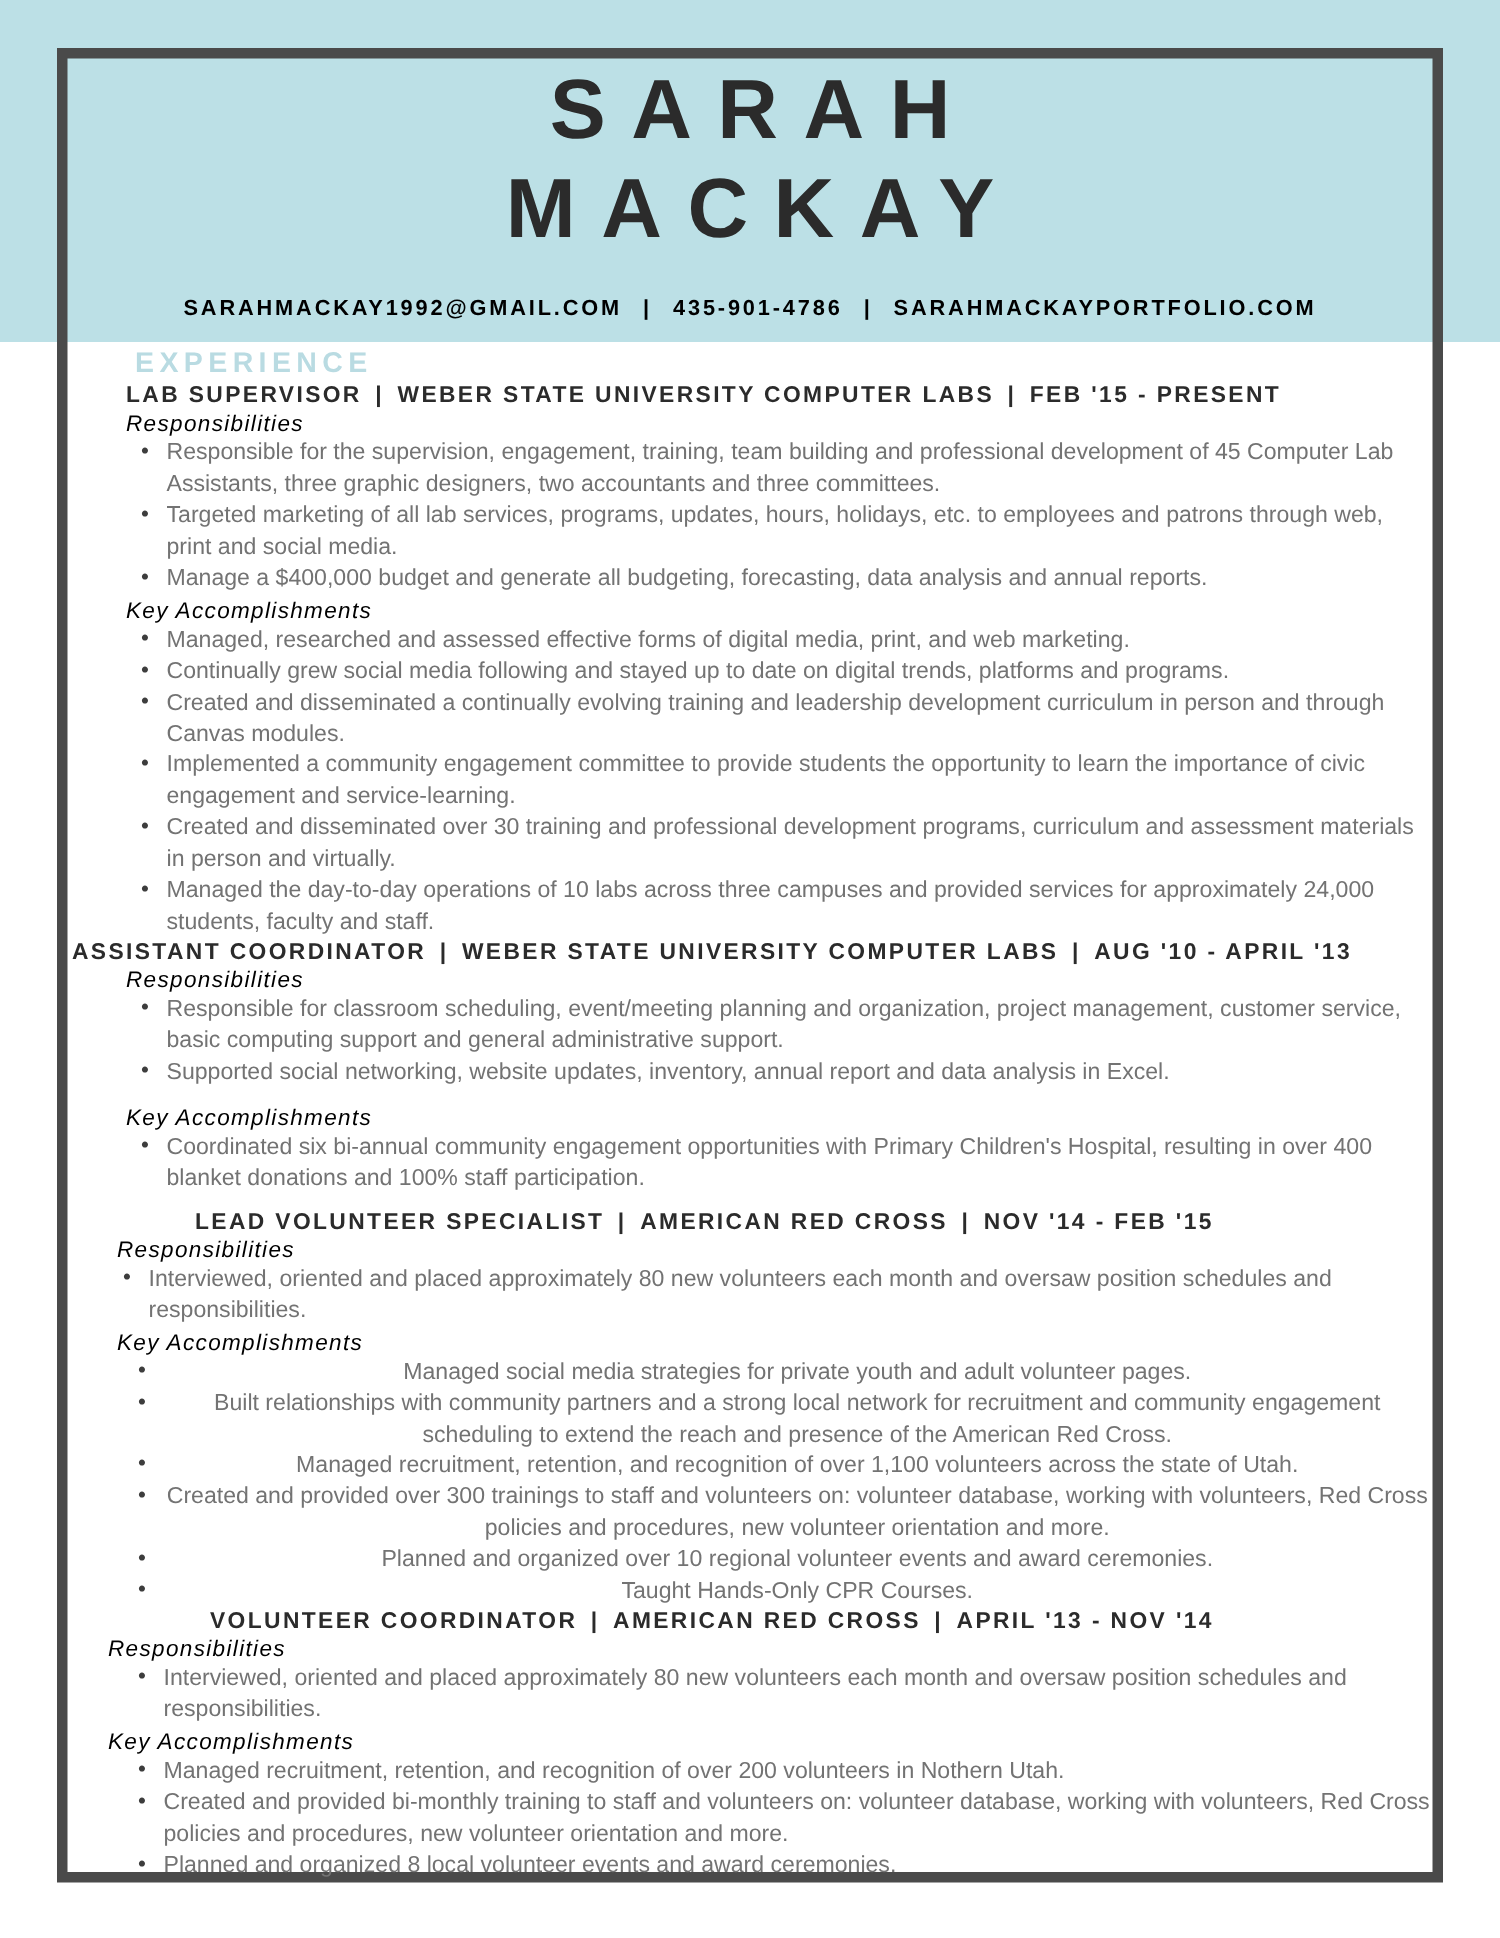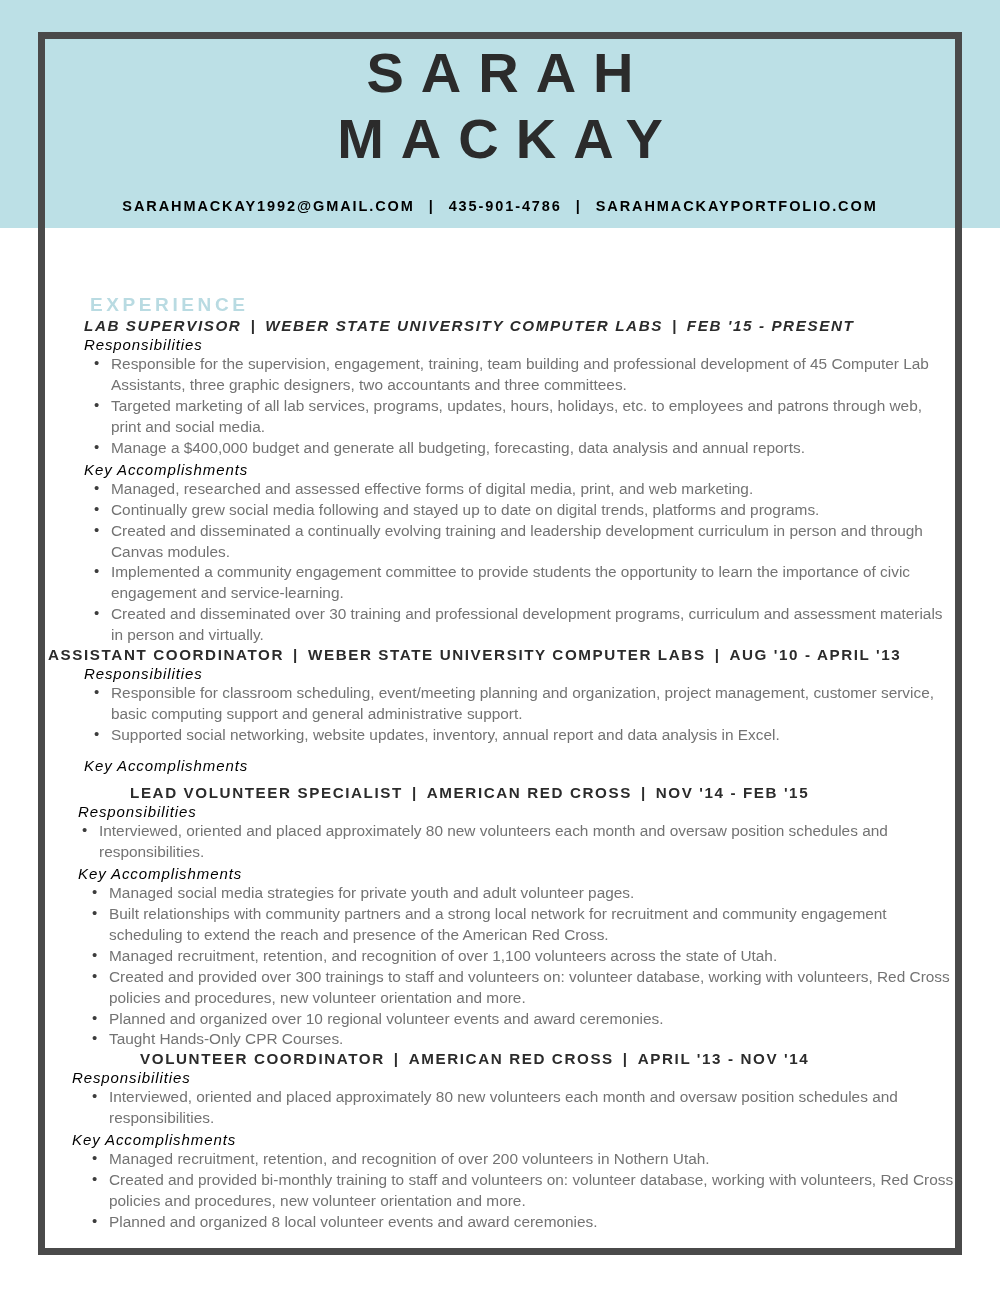--- a/index.html
+++ b/index.html
@@ -70,23 +70,22 @@
     letter-spacing: 1.9px;
     color: #000000;
   }
   .contact .sep {
     display: inline-block;
     padding: 0 14px;
   }
 
   
   .body-wrap {
-    padding: 24px 46px 0 48px;
+    padding: 4px 46px 0 48px;
     color: #3a3a3a;
-    margin-top: 42px;
   }
 
   .section-title {
     font-size: 19px;
     font-weight: bold;
     letter-spacing: 3.6px;
     color: #b9dbe2;
     margin-left: 42px;
     margin-bottom: 1px;
   }
@@ -131,32 +130,32 @@
   ul.bullets li::before {
     content: "\2022";
     position: absolute;
     left: 4px;
     top: -1px;
     font-size: 15px;
     color: #3d3d3d;
   }
 
   
-  .ind-a .job-title { margin-left: 36px; font-style: italic; }
+  .ind-a .job-title { margin-left: 36px; }
   .ind-a .sub-label { margin-left: 36px; }
   .ind-a ul.bullets { margin-left: 42px; }
 
   .ind-b .job-title { margin-left: 0px; }
   .ind-b .sub-label { margin-left: 36px; }
   .ind-b ul.bullets { margin-left: 42px; }
 
   .ind-c .job-title { margin-left: 82px; }
   .ind-c .sub-label { margin-left: 30px; }
   .ind-c ul.bullets { margin-left: 30px; }
-  .ind-c ul.bullets.tight { margin-left: 40px; }
+  .ind-c ul.bullets.tight { margin-left: 40px; text-align: center; }
 
   .ind-d .job-title { margin-left: 92px; }
   .ind-d .sub-label { margin-left: 24px; }
   .ind-d ul.bullets { margin-left: 40px; }
 
   .gap-sm { height: 9px; }
 </style>
 </head>
 <body>
 
@@ -187,34 +186,38 @@
         <li>Targeted marketing of all lab services, programs, updates, hours, holidays, etc. to employees and patrons through web, print and social media.</li>
         <li>Manage a $400,000 budget and generate all budgeting, forecasting, data analysis and annual reports.</li>
       </ul>
       <div class="sub-label">Key Accomplishments</div>
       <ul class="bullets">
         <li>Managed, researched and assessed effective forms of digital media, print, and web marketing.</li>
         <li>Continually grew social media following and stayed up to date on digital trends, platforms and programs.</li>
         <li>Created and disseminated a continually evolving training and leadership development curriculum in person and through Canvas modules.</li>
         <li>Implemented a community engagement committee to provide students the opportunity to learn the importance of civic engagement and service-learning.</li>
         <li>Created and disseminated over 30 training and professional development programs, curriculum and assessment materials in person and virtually.</li>
+        <li>Managed the day-to-day operations of 10 labs across three campuses and provided services for approximately 24,000 students, faculty and staff.</li>
       </ul>
     </div>
 
     <div class="job ind-b">
       <div class="job-title">
         <span>ASSISTANT COORDINATOR</span><span class="bar">|</span><span>WEBER STATE UNIVERSITY COMPUTER LABS</span><span class="bar">|</span><span>AUG '10 - APRIL '13</span>
       </div>
       <div class="sub-label">Responsibilities</div>
       <ul class="bullets">
         <li>Responsible for classroom scheduling, event/meeting planning and organization, project management, customer service, basic computing support and general administrative support.</li>
         <li>Supported social networking, website updates, inventory, annual report and data analysis in Excel.</li>
       </ul>
       <div class="gap-sm"></div>
       <div class="sub-label">Key Accomplishments</div>
+      <ul class="bullets">
+        <li>Coordinated six bi-annual community engagement opportunities with Primary Children's Hospital, resulting in over 400 blanket donations and 100% staff participation.</li>
+      </ul>
     </div>
 
     <div class="gap-sm"></div>
 
     <div class="job ind-c">
       <div class="job-title">
         <span>LEAD VOLUNTEER SPECIALIST</span><span class="bar">|</span><span>AMERICAN RED CROSS</span><span class="bar">|</span><span>NOV '14 - FEB '15</span>
       </div>
       <div class="sub-label">Responsibilities</div>
       <ul class="bullets">

